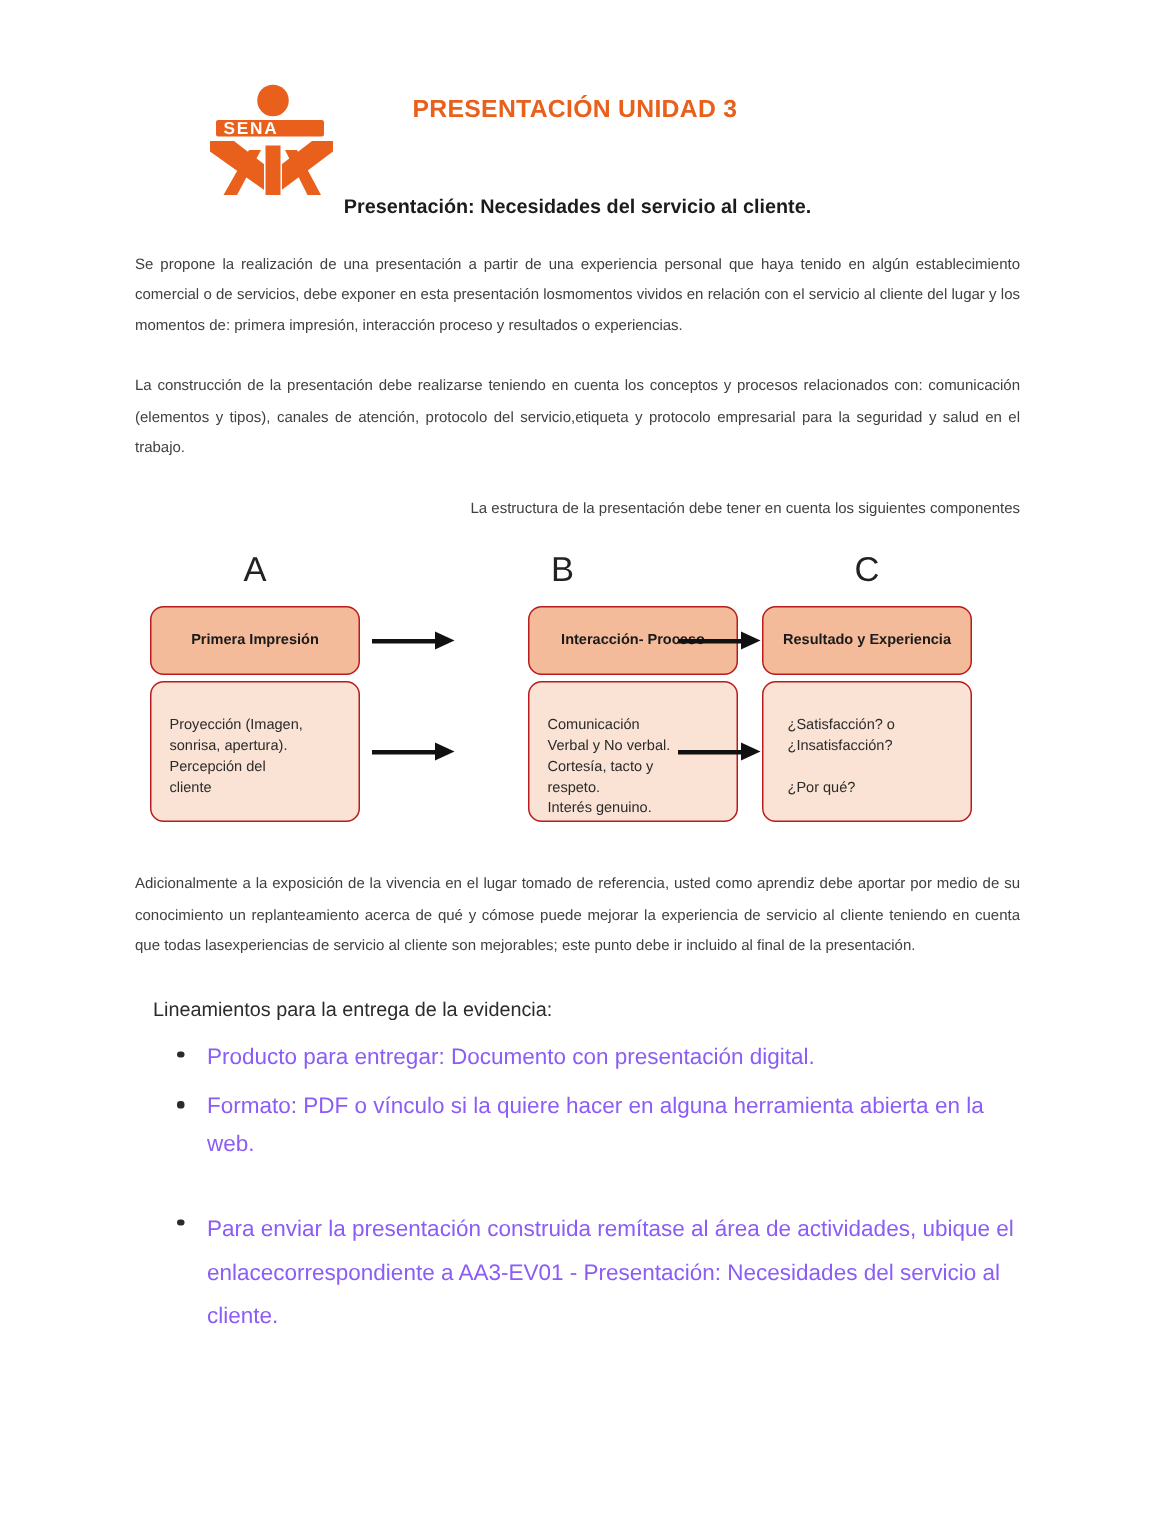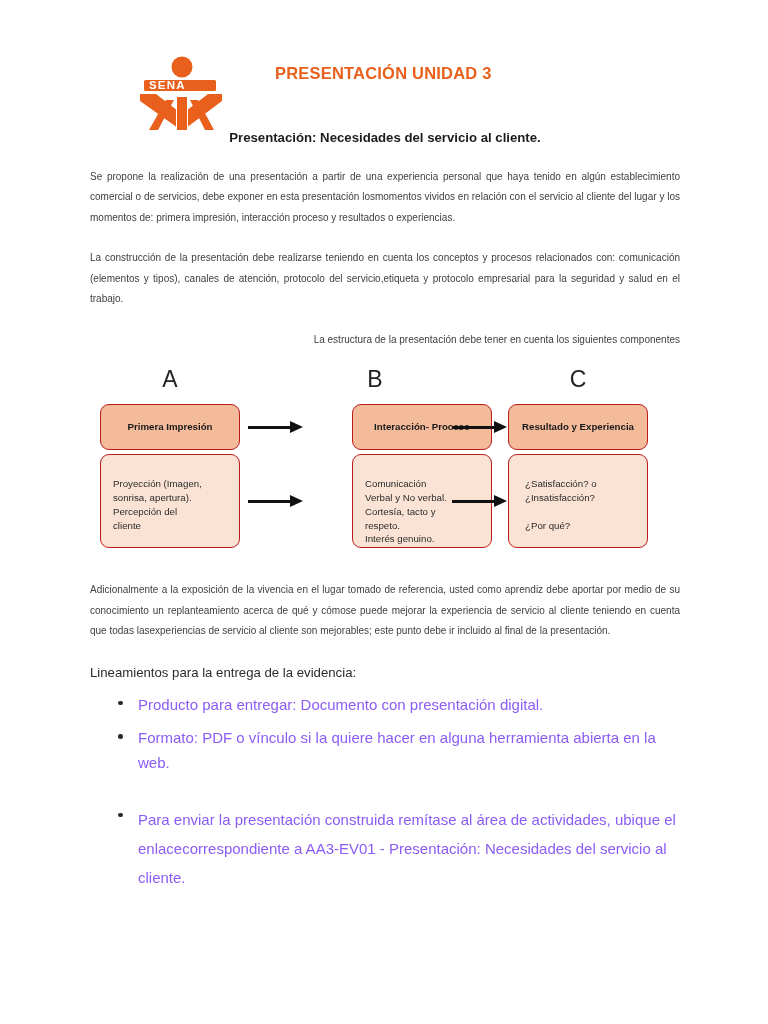--- a/index.html
+++ b/index.html
@@ -150,21 +150,21 @@
     border-left: 13px solid #111;
   }
   .ar-ab-top   { left: 158px; top: 55px; }
   .ar-bc-top   { left: 362px; top: 55px; }
   .ar-ab-bot   { left: 158px; top: 129px; }
   .ar-bc-bot   { left: 362px; top: 129px; }
 
   
   .list-intro {
     font-size: 13.2px;
-    margin: 0 0 10px 0;
+    margin: 0 0 10px 12px;
     line-height: 1.6;
     color: #2b2b2b;
   }
   ul.evidence {
     margin: 0;
     padding: 0 0 0 28px;
     list-style: none;
   }
   ul.evidence li {
     position: relative;

